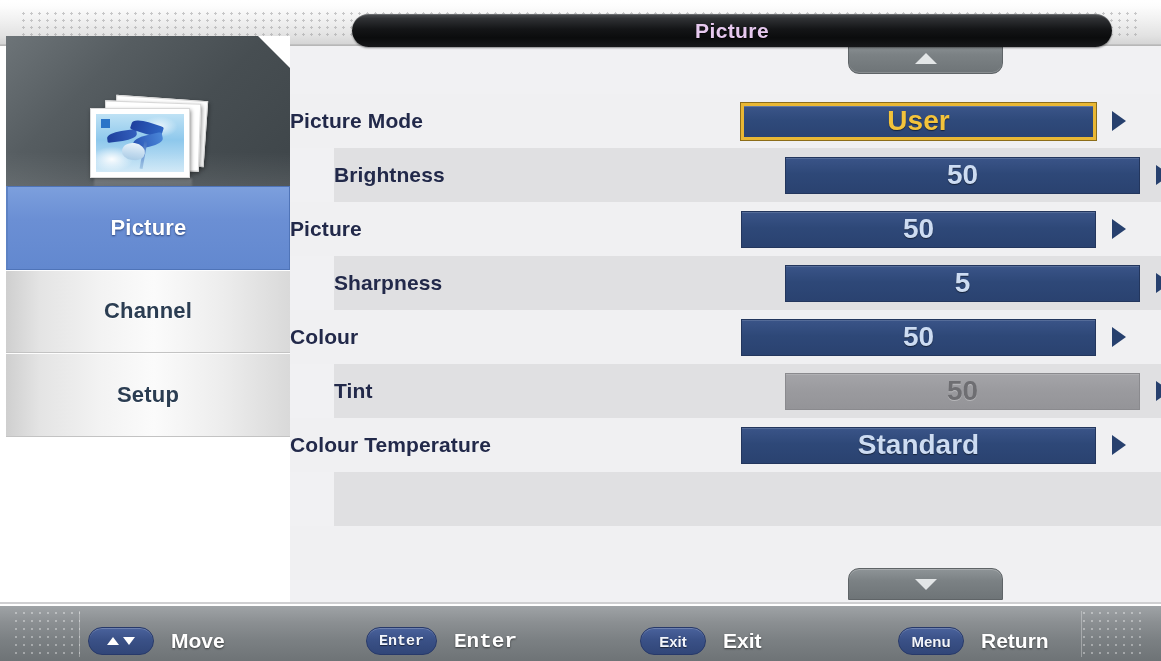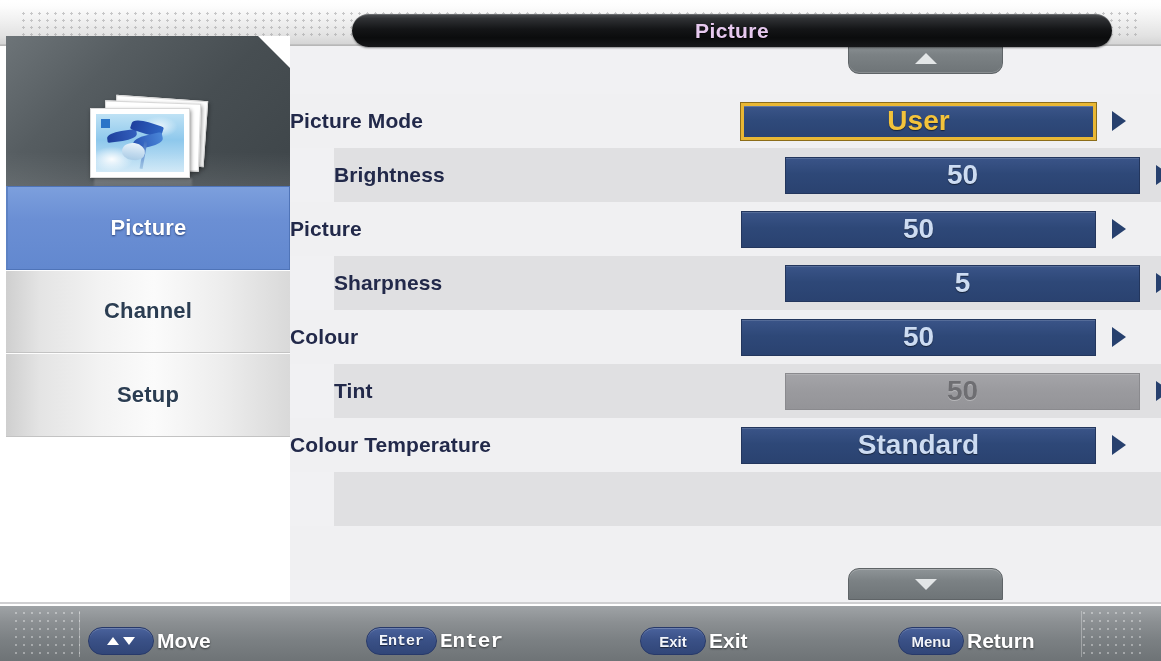--- a/index.html
+++ b/index.html
@@ -258,21 +258,21 @@
     position: absolute; top: 5px; width: 66px; height: 46px;
     background-image:
       radial-gradient(circle at 2px 2px, rgba(255,255,255,.35) 1.1px, transparent 1.2px);
     background-size: 8px 8px;
   }
   .footer .edge-dots.left  { left: 14px;  border-right: 1px solid rgba(255,255,255,.3); }
   .footer .edge-dots.right { right: 14px; border-left: 1px solid rgba(255,255,255,.3); }
 
   .hint {
     position: absolute;
-    display: flex; align-items: center; gap: 3px; margin-top: 15px;
+    display: flex; align-items: center; gap: 17px; margin-top: 15px;
   }
   .hint .badge {
     min-width: 66px; height: 28px; padding: 0 12px;
     border-radius: 14px;
     background: linear-gradient(to bottom, #4a629c 0%, #3a5187 45%, #314678 100%);
     border: 1px solid #27396a;
     display: flex; align-items: center; justify-content: center; gap: 4px;
     color: #f2f5fb; font-size: 15px; font-weight: 700;
     text-shadow: 0 1px 1px rgba(0,0,0,.55);
     box-shadow: inset 0 1px 0 rgba(255,255,255,.2);

